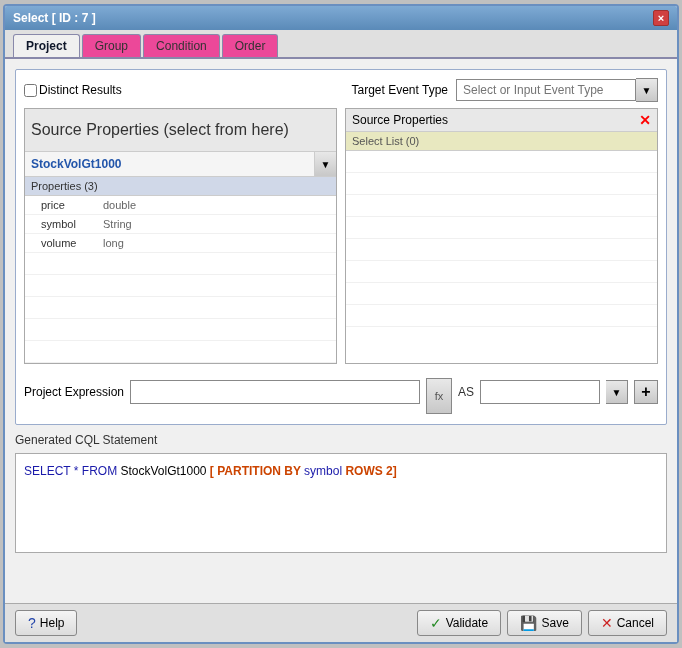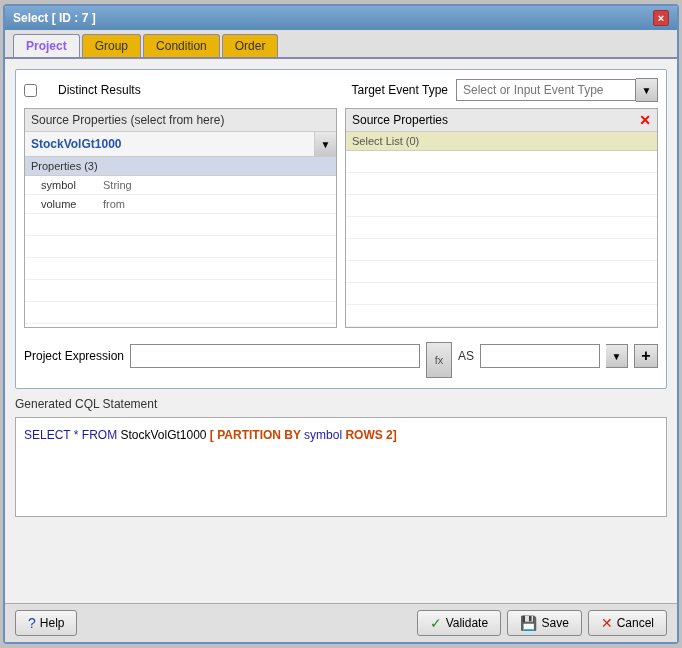--- a/index.html
+++ b/index.html
@@ -54,30 +54,30 @@
       display: flex;
       background: #e0e0e0;
       border-bottom: 2px solid #8888aa;
       padding: 4px 8px 0 8px;
       gap: 2px;
     }
     .tab {
       padding: 4px 12px;
       border: 1px solid #8888aa;
       border-bottom: none;
-      background: #eab308;
+      background: #ec4899;
       cursor: pointer;
       border-radius: 3px 3px 0 0;
       font-size: 12px;
       color: #333;
     }
     .tab.active {
       background: #f0f0f0;
       font-weight: bold;
-      color: #8b5cf6;
+      color: #0f172a;
     }
     .content {
       flex: 1;
       padding: 10px;
       display: flex;
       flex-direction: column;
       gap: 8px;
     }
     .step-label {
       font-weight: bold;
@@ -86,21 +86,21 @@
       margin-bottom: 4px;
     }
     .row {
       display: flex;
       align-items: center;
       gap: 8px;
     }
     .checkbox-row {
       display: flex;
       align-items: center;
-      gap: 21px;
+      gap: 2px;
     }
     .step-header {
       display: flex;
       align-items: center;
       justify-content: space-between;
       margin-bottom: 6px;
     }
     .event-type-container {
       display: flex;
       align-items: center;
@@ -132,22 +132,22 @@
     }
     .source-panel {
       flex: 1;
       border: 1px solid #aaa;
       background: white;
       display: flex;
       flex-direction: column;
     }
     .panel-header {
       background: #e8e8e8;
-      padding: 4px 6px;
-      font-size: 12px;
+      padding: 12px 6px;
+      font-size: 16px;
       color: #333;
       border-bottom: 1px solid #ccc;
       font-weight: normal;
     }
     .source-dropdown {
       display: flex;
       align-items: center;
       border-bottom: 1px solid #ccc;
       background: #f5f5f5;
     }
@@ -385,26 +385,30 @@
       <div class="source-panels">
 
         <div class="source-panel">
           <div class="panel-header">Source Properties (select from here)</div>
           <div class="source-dropdown">
             <span class="source-select">StockVolGt1000</span>
             <div class="source-drop-btn">▼</div>
           </div>
           <div class="properties-header">Properties (3)</div>
           <div class="property-row">
+            <span class="prop-name">price</span>
+            <span class="prop-type">double</span>
+          </div>
+          <div class="property-row">
             <span class="prop-name">symbol</span>
             <span class="prop-type">String</span>
           </div>
           <div class="property-row">
             <span class="prop-name">volume</span>
-            <span class="prop-type">from</span>
+            <span class="prop-type">long</span>
           </div>
           <div class="empty-row"></div>
           <div class="empty-row"></div>
           <div class="empty-row"></div>
           <div class="empty-row"></div>
           <div class="empty-row"></div>
         </div>
 
         <div class="source-panel">
           <div class="right-panel-header">

